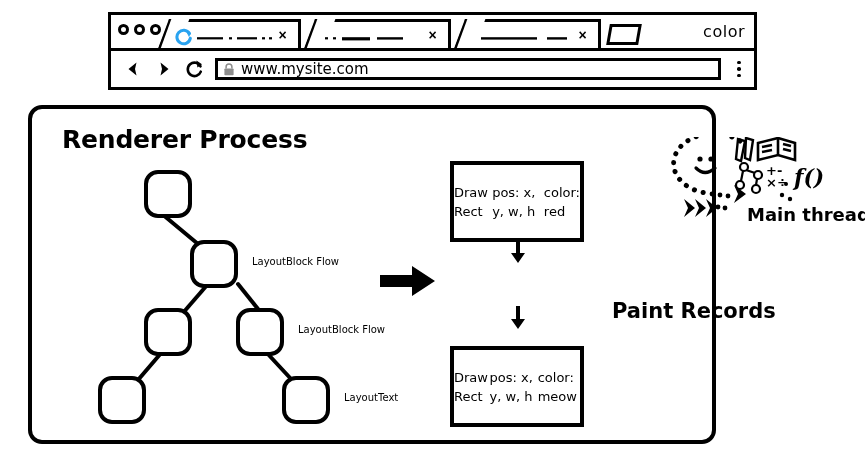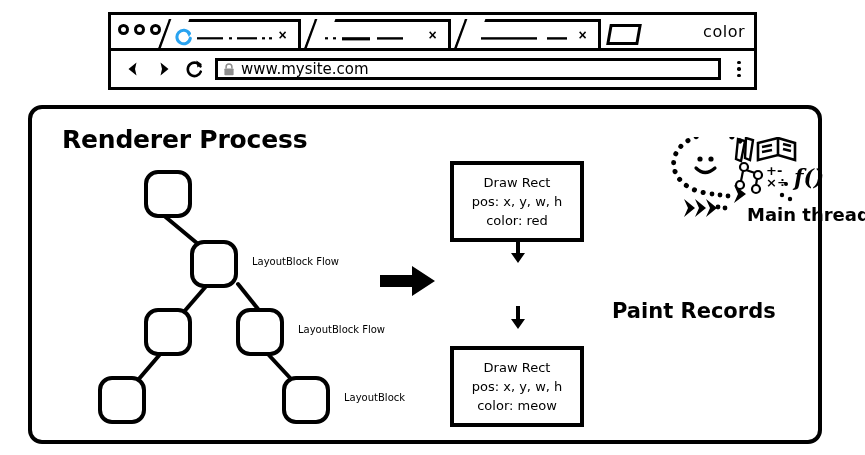--- a/index.html
+++ b/index.html
@@ -223,21 +223,21 @@
     border-radius: 50%;
     background: #000;
     display: block;
   }
 
   
   #renderer-panel {
     position: absolute;
     left: 28px;
     top: 105px;
-    width: 794px;
+    width: 688px;
     height: 339px;
     border: 4px solid #000;
     border-radius: 14px;
     box-sizing: border-box;
     background: #fff;
   }
 
   #renderer-title {
     position: absolute;
     left: 30px;
@@ -302,21 +302,21 @@
 
   
   .paint-box {
     position: absolute;
     left: 418px;
     width: 134px;
     border: 4px solid #000;
     box-sizing: border-box;
     background: #fff;
     display: flex;
-    flex-direction: column;
+    flex-direction: row;
     align-items: center;
     justify-content: center;
     font-family: "DejaVu Sans", sans-serif;
     font-size: 13px;
     line-height: 19px;
     font-weight: 500;
   }
   #paint-box-1 { top: 52px; height: 81px; }
   #paint-box-2 { top: 155px; height: 44px; }
   #paint-box-3 { top: 237px; height: 81px; }
@@ -454,21 +454,21 @@
 
     <div class="tree-node" id="tree-node-root"></div>
     <div class="tree-node" id="tree-node-block1"></div>
     <div class="tree-node" id="tree-node-block2"></div>
     <div class="tree-node" id="tree-node-block3"></div>
     <div class="tree-node" id="tree-node-text1"></div>
     <div class="tree-node" id="tree-node-text2"></div>
 
     <div class="tree-label" id="tree-label-1">LayoutBlock Flow</div>
     <div class="tree-label" id="tree-label-2">LayoutBlock Flow</div>
-    <div class="tree-label" id="tree-label-3">LayoutBlock</div>
+    <div class="tree-label" id="tree-label-3">LayoutText</div>
   </div>
 
   <svg id="flow-arrow" viewBox="0 0 56 34">
     <path d="M0 11 H32 V2 L55 17 L32 32 V23 H0 Z" fill="#000"></path>
   </svg>
 
   <div class="paint-box" id="paint-box-1">
     <span>Draw Rect</span>
     <span>pos: x, y, w, h</span>
     <span>color: red</span>

